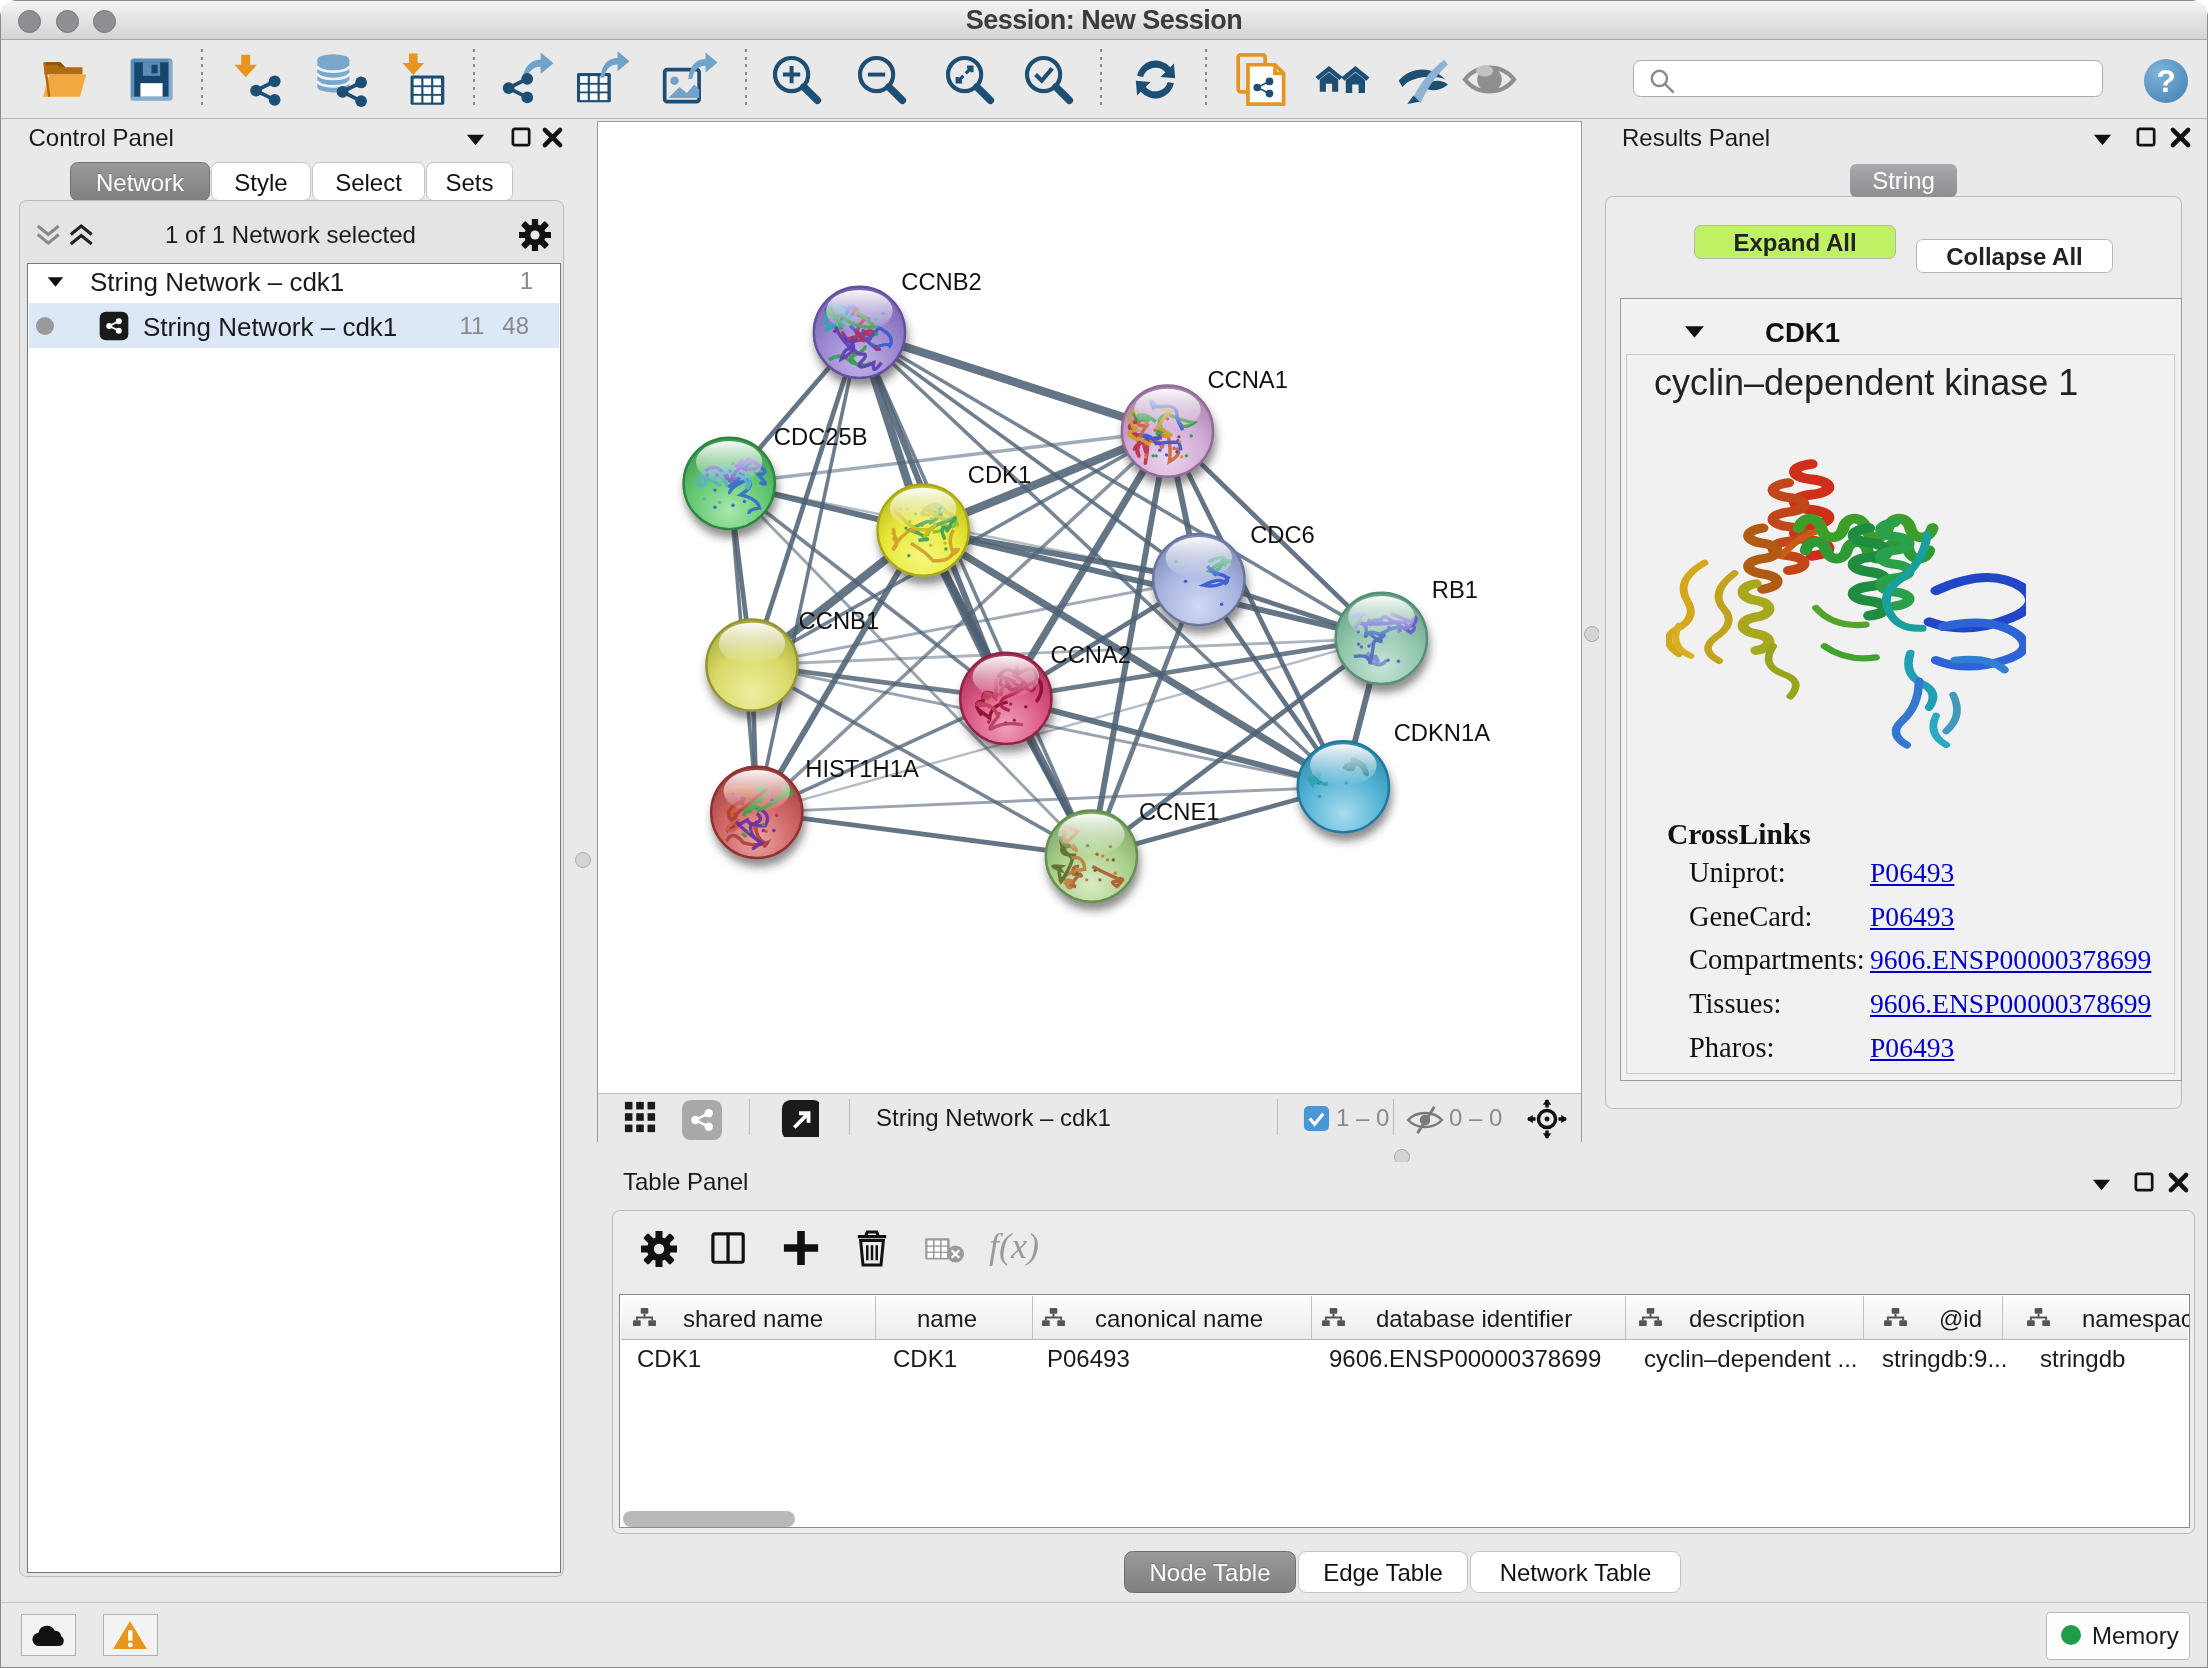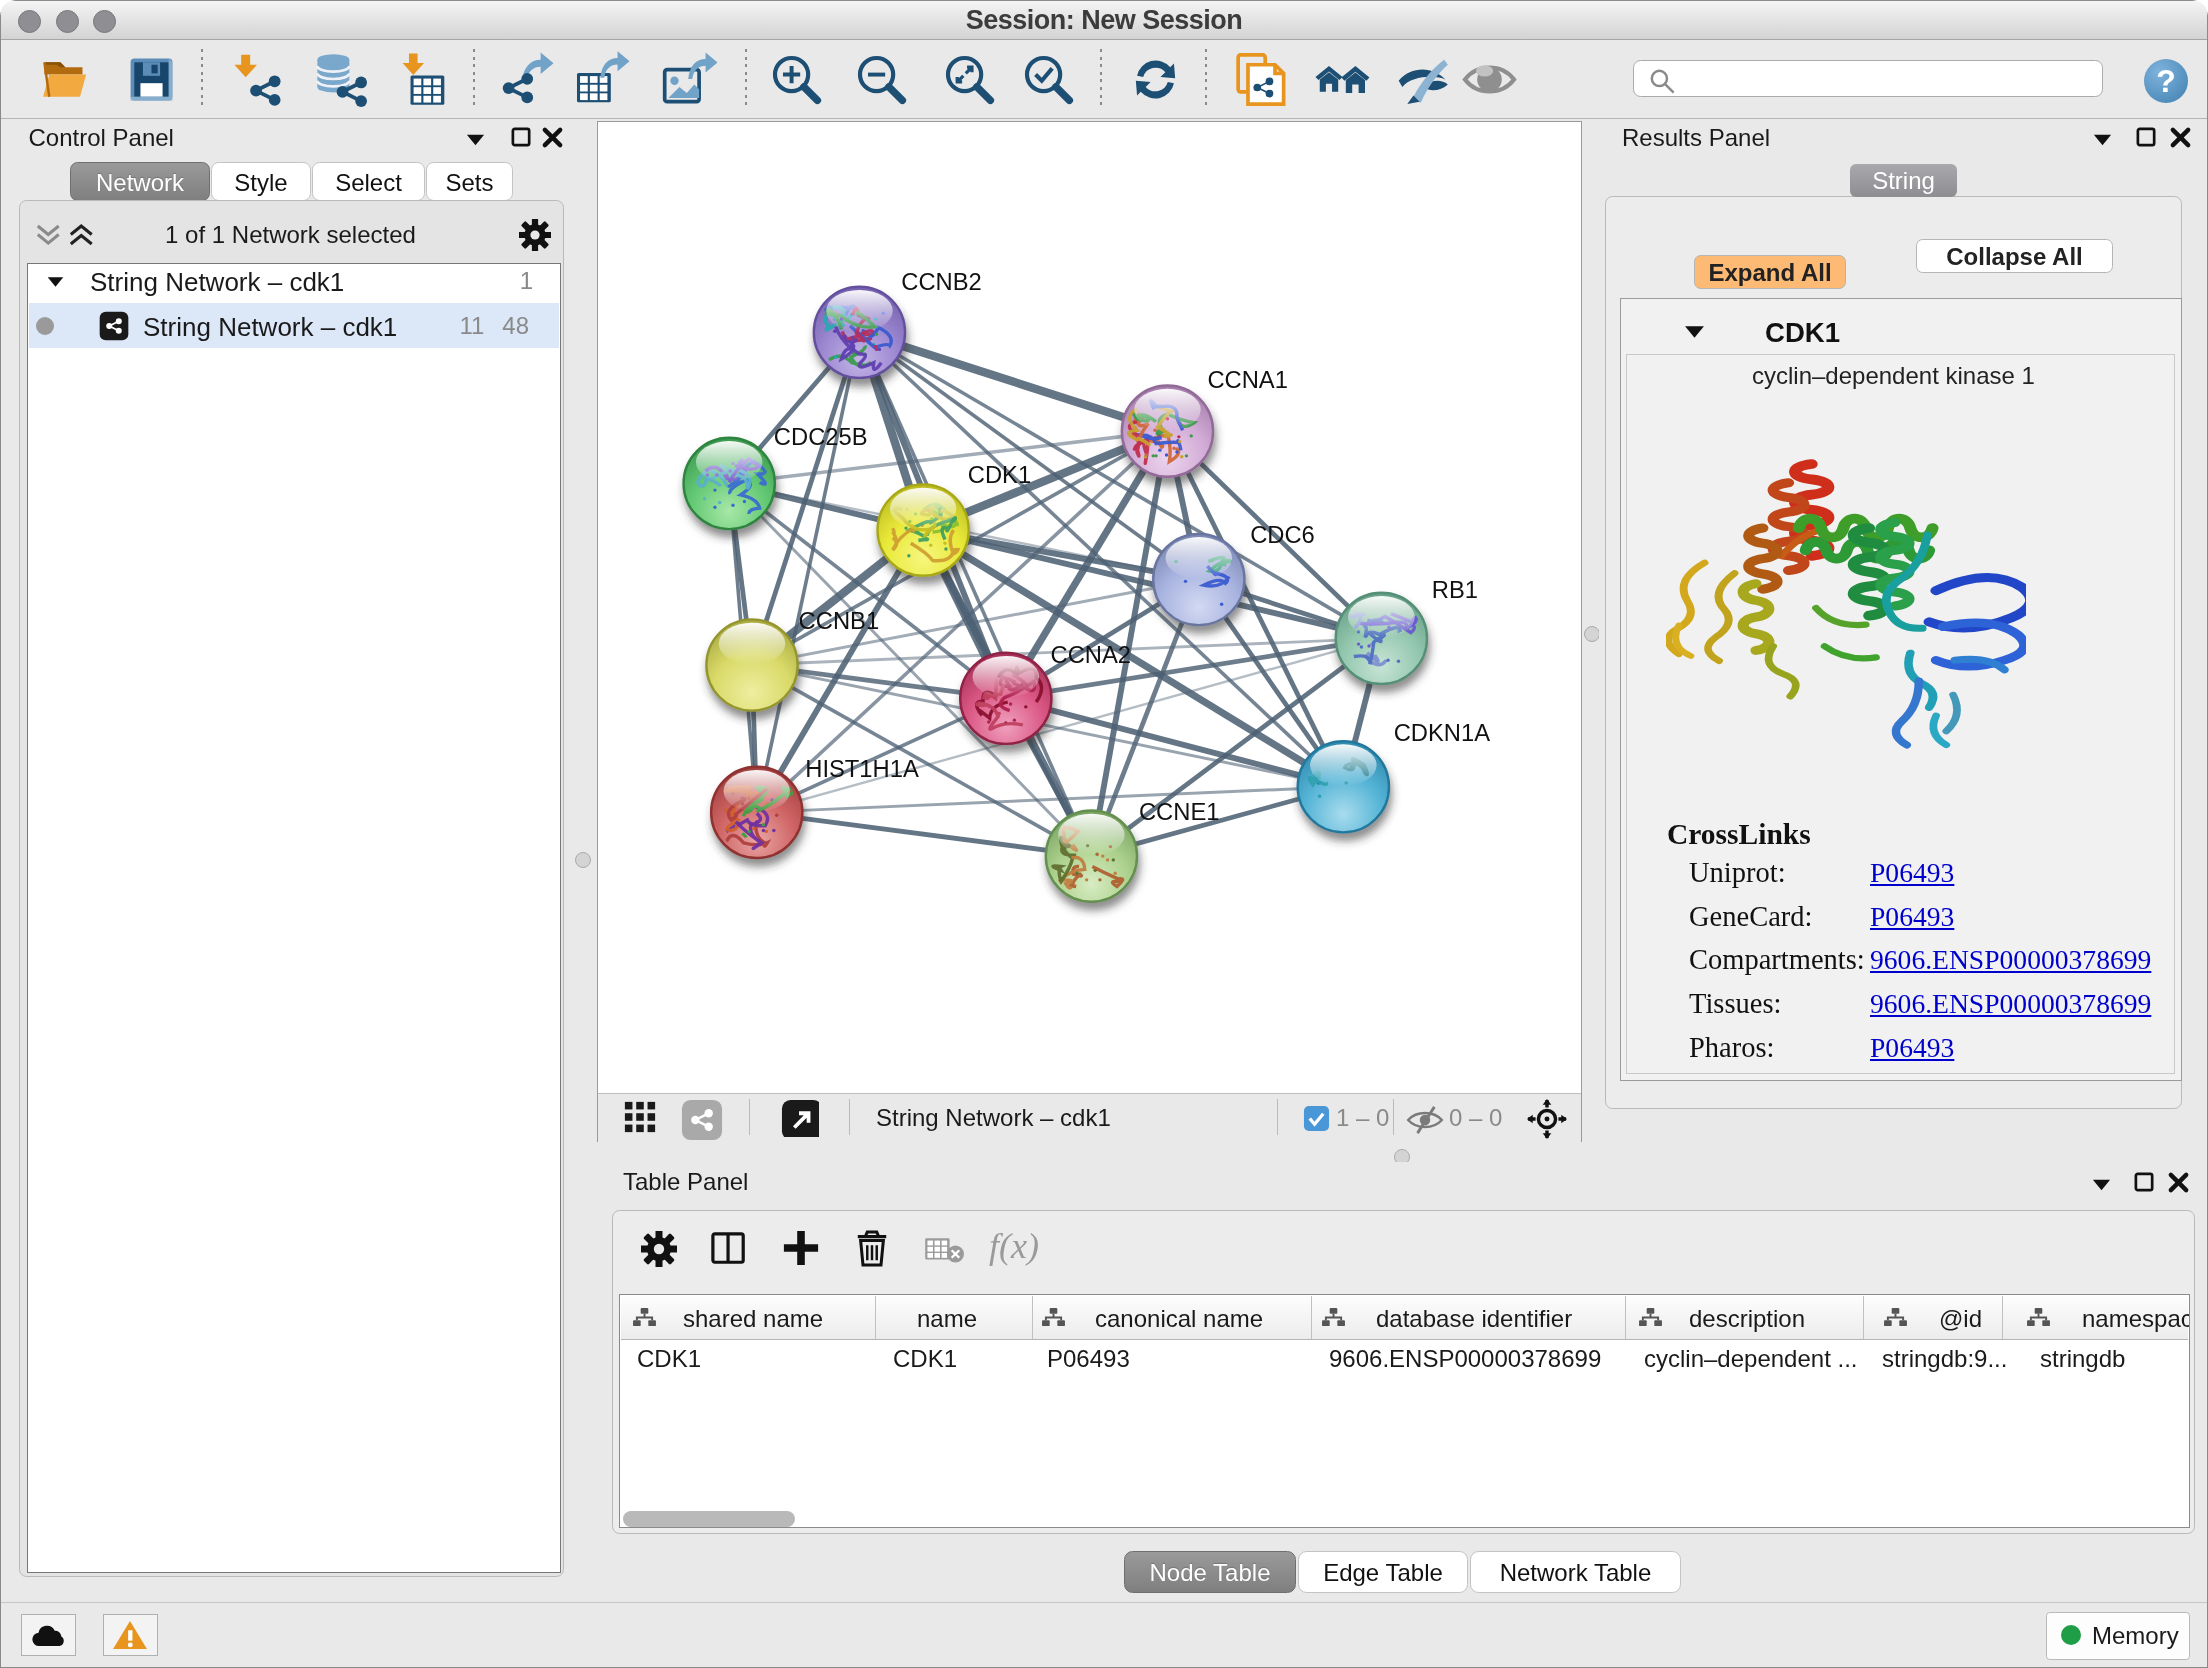--- a/index.html
+++ b/index.html
@@ -691,29 +691,29 @@
     <path d="M2 5 h18 l-9 11 z" fill="#111"></path>
   </svg>
 <svg style="position:absolute;left:2135px;top:126px" width="23" height="23" viewBox="0 0 24 24">
     <rect x="3" y="3" width="17" height="17" rx="2" fill="none" stroke="#111" stroke-width="2.8"></rect>
   </svg>
 <svg style="position:absolute;left:2169px;top:126px" width="23" height="23" viewBox="0 0 24 24">
     <path d="M4 4 L20 20 M20 4 L4 20" stroke="#111" stroke-width="4.6" stroke-linecap="round"></path>
   </svg>
 <div class="abs" style="left:1605px;top:196px;width:577px;height:913px;background:#ececec;border:1.9px solid #b9b9b9;border-radius:7.6px;box-sizing:border-box"></div>
 <div class="abs" style="left:1850px;top:164px;width:107px;height:33px;background:linear-gradient(#a9a9ad,#8d8d92);border-radius:6px;color:#fff;font-size:24px;text-align:center;line-height:33px">String</div>
-<div class="abs" style="left:1694px;top:255px;width:152px;height:34px;background:#fdba74;border:1px solid #b5b5b5;border-radius:6.7px;font-size:24px;font-weight:bold;color:#222;text-align:center;line-height:34px;box-sizing:border-box">Expand All</div>
+<div class="abs" style="left:1694px;top:225px;width:202px;height:34px;background:#bef264;border:1px solid #b5b5b5;border-radius:6.7px;font-size:24px;font-weight:bold;color:#222;text-align:center;line-height:34px;box-sizing:border-box">Expand All</div>
 <div class="abs" style="left:1916px;top:239px;width:197px;height:34px;background:#fff;border:1px solid #b5b5b5;border-radius:6.7px;font-size:24px;font-weight:bold;color:#222;text-align:center;line-height:34px;box-sizing:border-box">Collapse All</div>
 <div class="abs" style="left:1620px;top:298px;width:562px;height:783px;background:#f1f1f1;border:1.9px solid #9a9a9a;box-sizing:border-box"></div>
 <svg style="position:absolute;left:1683px;top:321px" width="23" height="23" viewBox="0 0 22 22">
     <path d="M2 5 h18 l-9 11 z" fill="#111"></path>
   </svg>
 <div class="abs" style="left:1765px;top:317px;font-size:27.6px;font-weight:bold;color:#111">CDK1</div>
 <div class="abs" style="left:1626px;top:354px;width:549px;height:720px;background:#f1f1f1;border:1px solid #c9c9c9;box-sizing:border-box"></div>
-<div class="abs" style="left:1752px;top:362px;font-size:24px;color:#222">cyclin–dependent kinase 1</div>
+<div class="abs" style="left:1654px;top:362px;font-size:36px;color:#222">cyclin–dependent kinase 1</div>
 <svg style="position:absolute;left:1666px;top:455px" width="360" height="306" viewBox="15 15 420 440" preserveAspectRatio="none">
     <path d="M185 28 c-26 3.3 -26 18.7 0 22 c26 3.3 26 18.7 0 22 c-26 3.3 -26 18.7 0 22 c26 3.3 26 18.7 0 22 c-26 3.3 -26 18.7 0 22 c26 3.3 26 18.7 0 22" fill="none" stroke="#cf2e1a" stroke-width="14" stroke-linecap="round"></path>
     <path d="M158 55 c-24 3.15 -24 17.849999999999998 0 21 c24 3.15 24 17.849999999999998 0 21 c-24 3.15 -24 17.849999999999998 0 21 c24 3.15 24 17.849999999999998 0 21 c-24 3.15 -24 17.849999999999998 0 21 c24 3.15 24 17.849999999999998 0 21" fill="none" stroke="#c1461a" stroke-width="13" stroke-linecap="round"></path>
     <path d="M150 160 q20 -30 48 -38" fill="none" stroke="#c75c16" stroke-width="9" stroke-linecap="round"></path>
     <path d="M128 120 c-22 3.3 -22 18.7 0 22 c22 3.3 22 18.7 0 22 c-22 3.3 -22 18.7 0 22 c22 3.3 22 18.7 0 22" fill="none" stroke="#b05a14" stroke-width="13" stroke-linecap="round"></path>
     <path d="M60 170 q-35 25 -20 55 q12 24 -12 40 q-22 16 2 36" fill="none" stroke="#d3a81c" stroke-width="9" stroke-linecap="round"></path>
     <path d="M95 185 q-30 28 -12 52 q14 20 -10 40 q-20 18 4 34" fill="none" stroke="#c2a31e" stroke-width="9" stroke-linecap="round"></path>
     <path d="M30 260 q-12 30 14 44" fill="none" stroke="#d8b022" stroke-width="8" stroke-linecap="round"></path>
     <path d="M120 200 c-20 3.5999999999999996 -20 20.4 0 24 c20 3.5999999999999996 20 20.4 0 24 c-20 3.5999999999999996 -20 20.4 0 24 c20 3.5999999999999996 20 20.4 0 24" fill="none" stroke="#a8a81e" stroke-width="13" stroke-linecap="round"></path>
     <path d="M140 290 q-15 28 12 40 q24 10 8 32" fill="none" stroke="#98a41e" stroke-width="9" stroke-linecap="round"></path>

